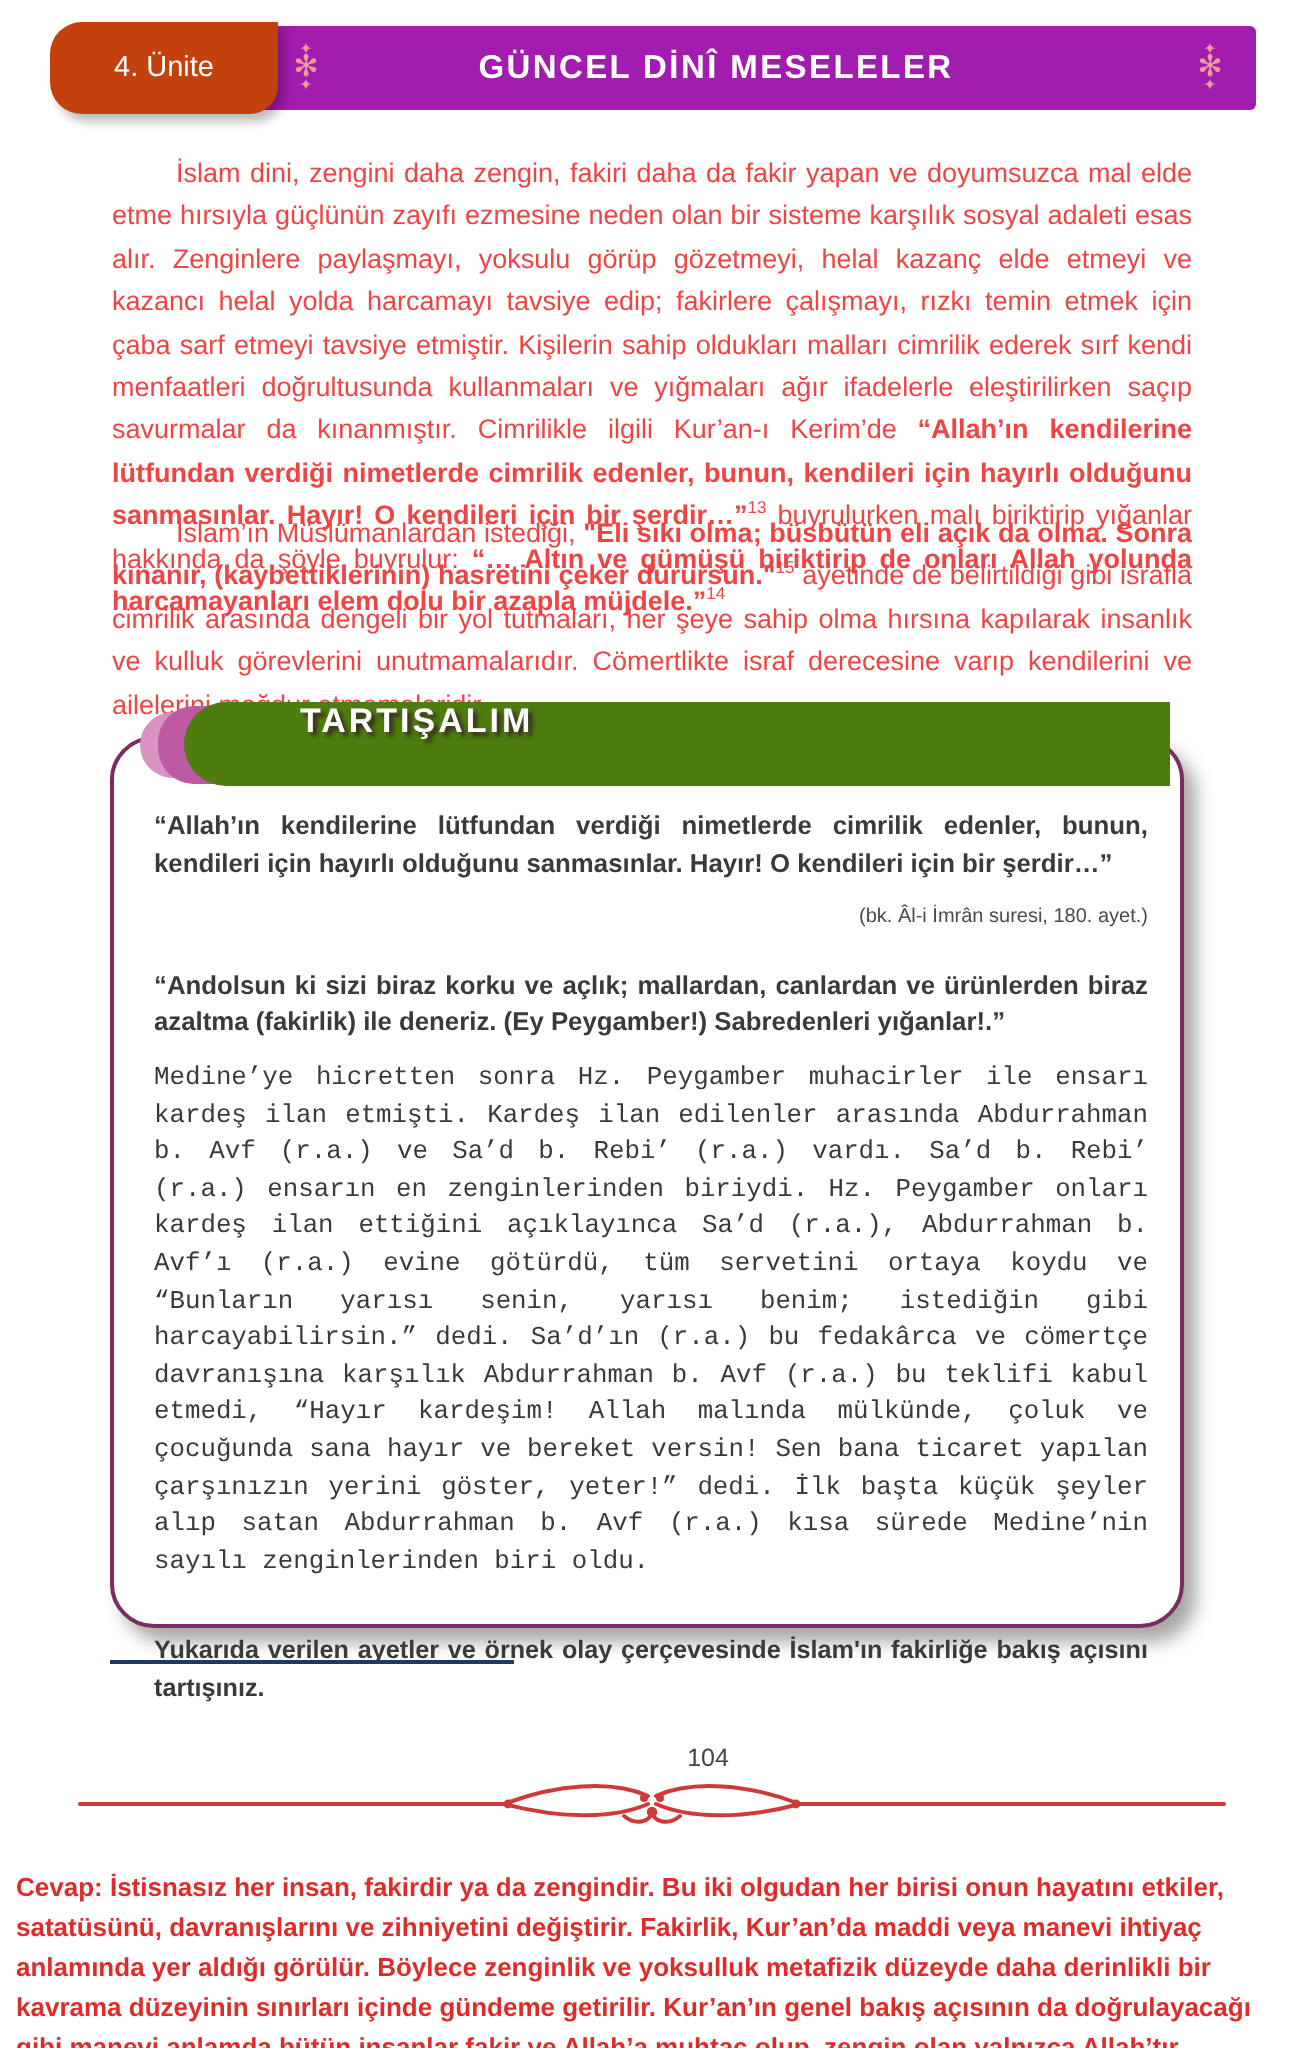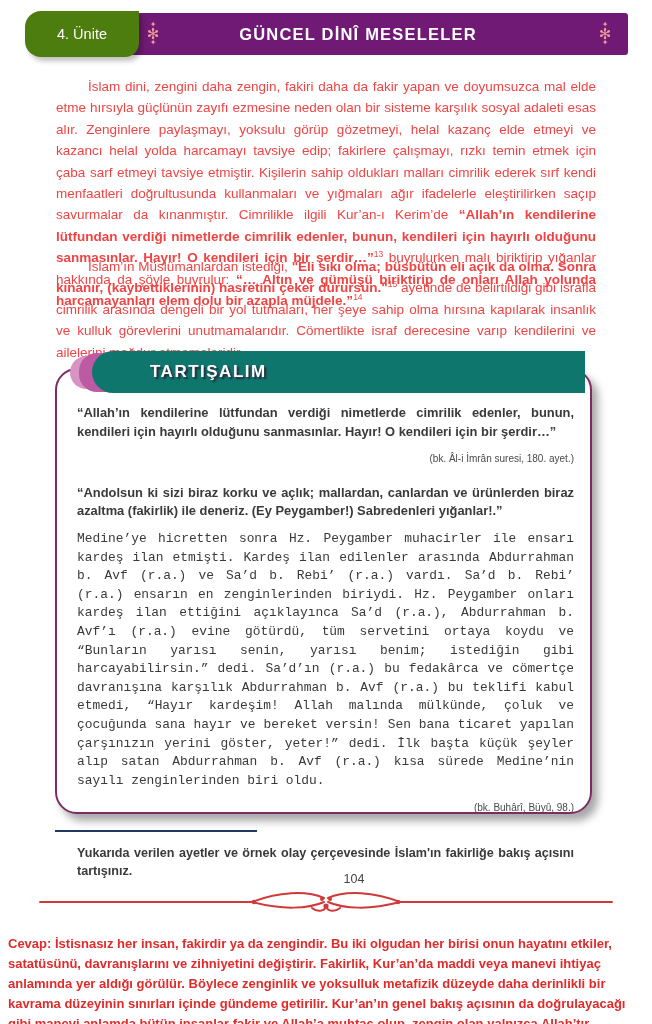--- a/index.html
+++ b/index.html
@@ -3,29 +3,29 @@
 <meta charset="utf-8">
 <style>
   html,body{margin:0;padding:0;background:#ffffff;}
   .page{
     position:relative;width:652px;height:1024px;background:#ffffff;
     font-family:"Liberation Sans",sans-serif;color:#3d3d3d;overflow:hidden;
   }
   
   .hdr-banner{
     position:absolute;left:88px;top:13px;width:540px;height:42px;
-    background:#701a75;border-radius:3px;
+    background:#a21caf;border-radius:3px;
     display:flex;align-items:center;justify-content:center;
   }
   .hdr-title{
     color:#ffffff;font-weight:700;font-size:16.5px;letter-spacing:1.2px;
   }
   .hdr-tab{
     position:absolute;left:25px;top:11px;width:114px;height:46px;
-    background:#4d7c0f;border-radius:16px 0 14px 16px;
+    background:#c2410c;border-radius:16px 0 14px 16px;
     display:flex;align-items:center;justify-content:center;
     box-shadow:3px 4px 5px rgba(0,0,0,0.25);
   }
   .hdr-tab span{color:#ffffff;font-size:14.5px;font-weight:400;}
   .ornament{
     position:absolute;top:15px;height:38px;width:22px;
     display:flex;flex-direction:column;align-items:center;justify-content:center;
     color:#ef9b97;line-height:0.8;
   }
   .ornament .big{font-size:15px;}
@@ -45,22 +45,22 @@
     position:absolute;left:55px;top:368px;width:537px;height:446px;
     background:#ffffff;border:2px solid #7d2c62;border-radius:22px;
     box-shadow:6px 7px 9px rgba(0,0,0,0.35);
     box-sizing:border-box;overflow:hidden;
   }
   .pill{position:absolute;border-radius:18px;}
   .pill-light{left:70px;top:356px;width:60px;height:33px;background:#d993c3;}
   .pill-mid{left:79px;top:353px;width:64px;height:39px;background:#bc5ba4;}
   .disc-banner{
     position:absolute;left:92px;top:351px;width:493px;height:42px;
-    background:#0f766e;border-radius:21px 0 0 21px;
-    display:flex;align-items:center;
+    background:#4d7c0f;border-radius:21px 0 0 21px;
+    display:flex;
   }
   .disc-title{
     color:#ffffff;font-weight:700;font-size:17px;letter-spacing:1.5px;
     margin-left:58px;text-shadow:2px 2px 2px rgba(50,10,40,0.75);
   }
   .disc-content{
     position:absolute;left:77px;top:404px;width:497px;
     font-size:12.9px;line-height:18.6px;color:#3a3a3a;
   }
   .disc-quote{font-weight:700;text-align:justify;margin:0 0 9px 0;}
@@ -109,21 +109,20 @@
   <div class="pill pill-mid"></div>
   <div class="disc-banner">
     <span class="disc-title">TARTIŞALIM</span>
   </div>
 
   <div class="disc-content">
     <p class="disc-quote">“Allah’ın kendilerine lütfundan  verdiği nimetlerde  cimrilik  edenler,  bunun,  kendileri için hayırlı olduğunu sanmasınlar. Hayır!  O kendileri için bir şerdir…”</p>
     <p class="disc-ref">(bk. Âl-i İmrân suresi, 180. ayet.)</p>
     <p class="disc-quote">“Andolsun ki sizi biraz korku ve açlık; mallardan, canlardan ve ürünlerden biraz azaltma (fakirlik) ile deneriz. (Ey Peygamber!) Sabredenleri yığanlar!.”</p>
     <p class="disc-story">Medine’ye hicretten sonra Hz. Peygamber muhacirler ile ensarı kardeş ilan etmişti. Kardeş ilan edilenler arasında Abdurrahman b. Avf (r.a.) ve Sa’d b. Rebi’ (r.a.) vardı. Sa’d b. Rebi’ (r.a.) ensarın en zenginlerinden biriydi. Hz. Peygamber onları kardeş ilan ettiğini açıklayınca Sa’d (r.a.), Abdurrahman b. Avf’ı (r.a.) evine götürdü, tüm servetini ortaya koydu ve “Bunların yarısı senin, yarısı benim; istediğin gibi harcayabilirsin.” dedi. Sa’d’ın (r.a.) bu fedakârca ve cömertçe davranışına karşılık Abdurrahman b. Avf (r.a.) bu teklifi kabul etmedi, “Hayır kardeşim! Allah malında mülkünde, çoluk ve çocuğunda sana hayır ve bereket versin! Sen bana ticaret yapılan çarşınızın yerini göster, yeter!” dedi. İlk başta küçük şeyler alıp satan Abdurrahman b. Avf (r.a.) kısa sürede Medine’nin sayılı zenginlerinden biri oldu.</p>
-    <p class="disc-ref" style="margin-bottom:0;">(bk. Buhârî, Büyû, 98.)</p>
     <p class="disc-task">Yukarıda verilen ayetler ve  örnek olay çerçevesinde İslam'ın fakirliğe bakış açısını tartışınız.</p>
   </div>
 
   <div class="fn-divider"></div>
 
   <div class="page-number">104</div>
   <svg class="flourish" viewBox="0 0 652 28" xmlns="http://www.w3.org/2000/svg">
     <g stroke="#cf3a38" stroke-width="2" fill="none" stroke-linecap="round">
       <line x1="40" y1="13" x2="252" y2="13"></line>
       <line x1="400" y1="13" x2="612" y2="13"></line>

